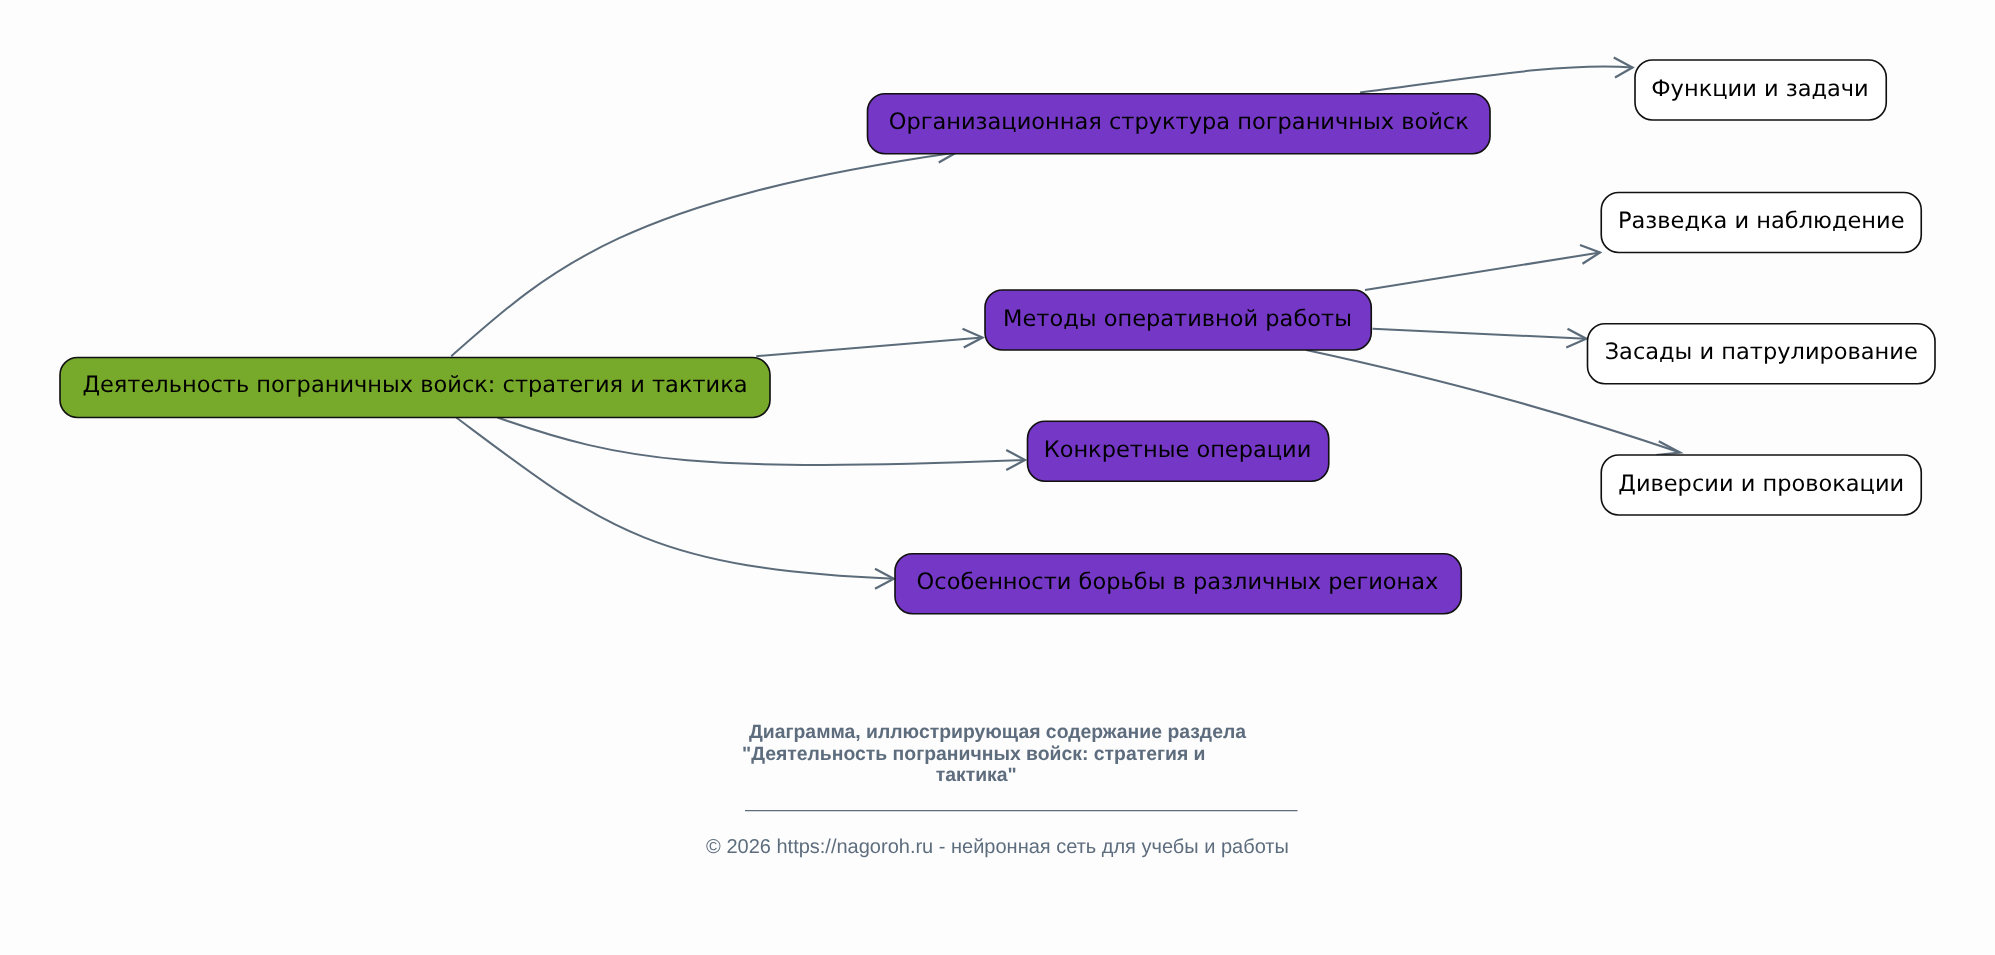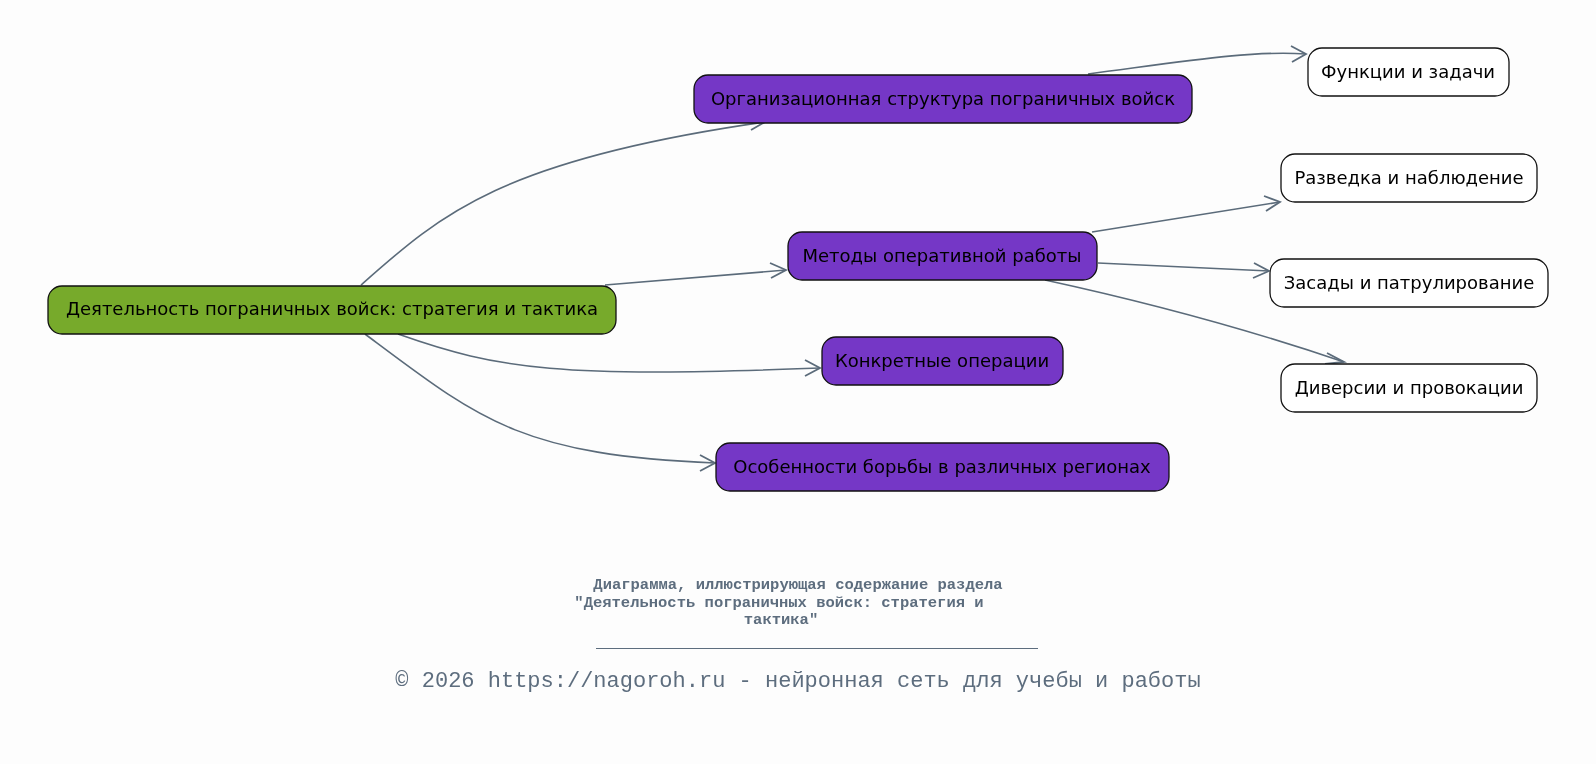--- a/index.html
+++ b/index.html
@@ -1,25 +1,25 @@
 <!DOCTYPE html>
 <html><head>
 <meta charset="utf-8">
 <style>
   html, body { margin: 0; padding: 0; background: #fdfdfd; }
   body { width: 1596px; height: 764px; position: relative; overflow: hidden; font-family: "DejaVu Sans", sans-serif; }
   #diagram { position: absolute; left: 0; top: 0; }
   .node-text { font-family: "DejaVu Sans", sans-serif; font-size: 18px; fill: #000; dominant-baseline: central; text-anchor: middle; }
   .edge { fill: none; stroke: #5b6b7a; stroke-width: 1.6; }
   .arrow { fill: none; stroke: #5b6b7a; stroke-width: 1.8; stroke-linejoin: miter; }
-  .caption { position: absolute; left: 0; width: 1596px; text-align: center; color: #5d6d7e; font-family: Liberation Mono, monospace; }
+  .caption { position: absolute; left: 0; width: 1596px; text-align: center; color: #5d6d7e; font-family: Liberation Sans, sans-serif; }
   #caption-title { top: 577px; font-weight: bold; font-size: 15.5px; line-height: 17.5px; }
   #caption-title div { margin: 0 auto; }
   #caption-rule { position: absolute; left: 596px; width: 442px; top: 648px; border-top: 1px solid #5d6d7e; }
-  #caption-copy { top: 669px; font-size: 22px; }
+  #caption-copy { top: 669px; font-size: 16px; }
 </style>
 </head>
 <body>
 
 <svg id="diagram" width="1596" height="540" viewBox="0 0 1596 540" xmlns="http://www.w3.org/2000/svg">
   <g id="edges-layer">
     <g>
       <path class="edge" d="M361,285 C440,215 500,160 765,122"></path>
       <path class="arrow" d="M748,114 L765,122 L751,130"></path>
     </g>

